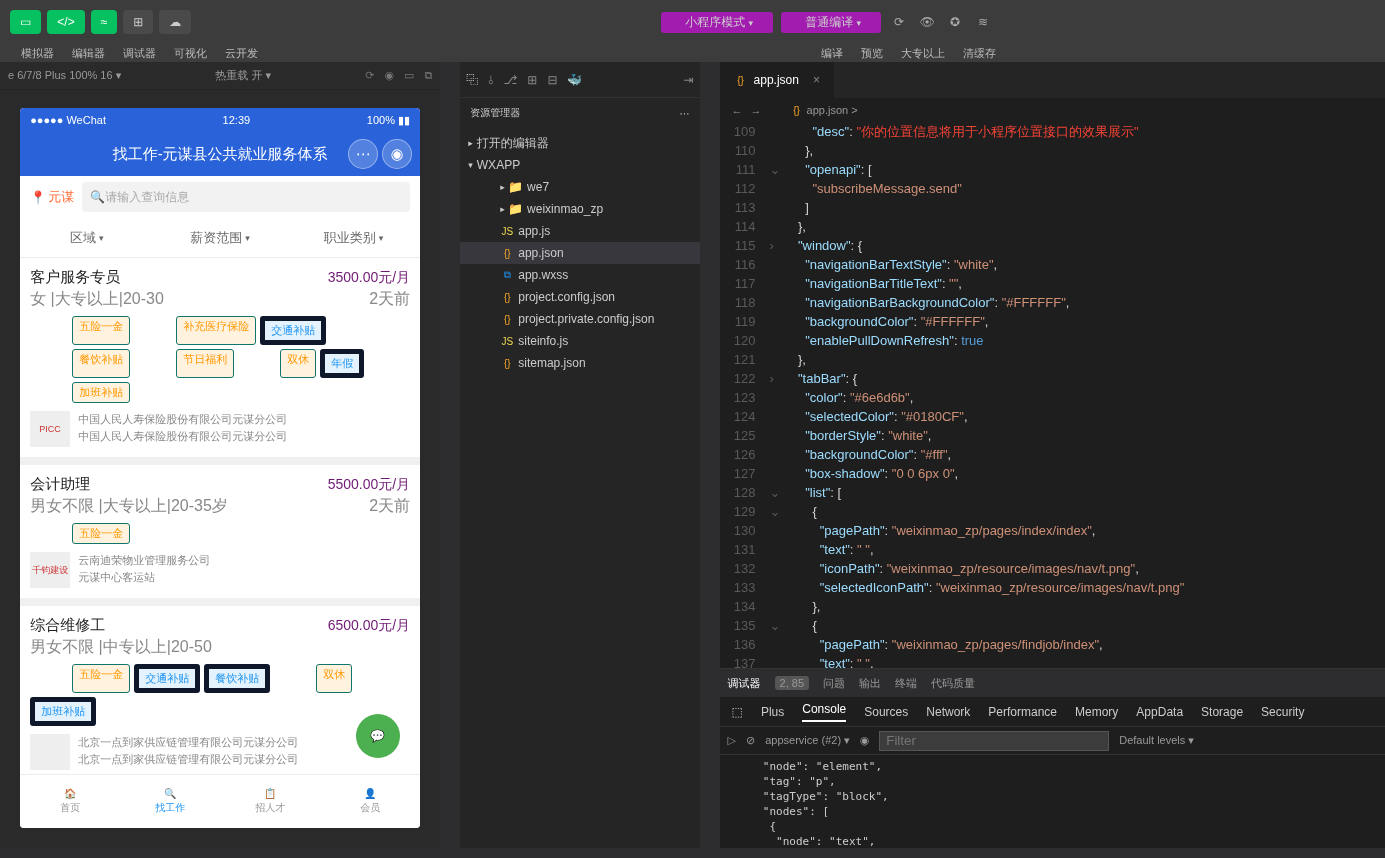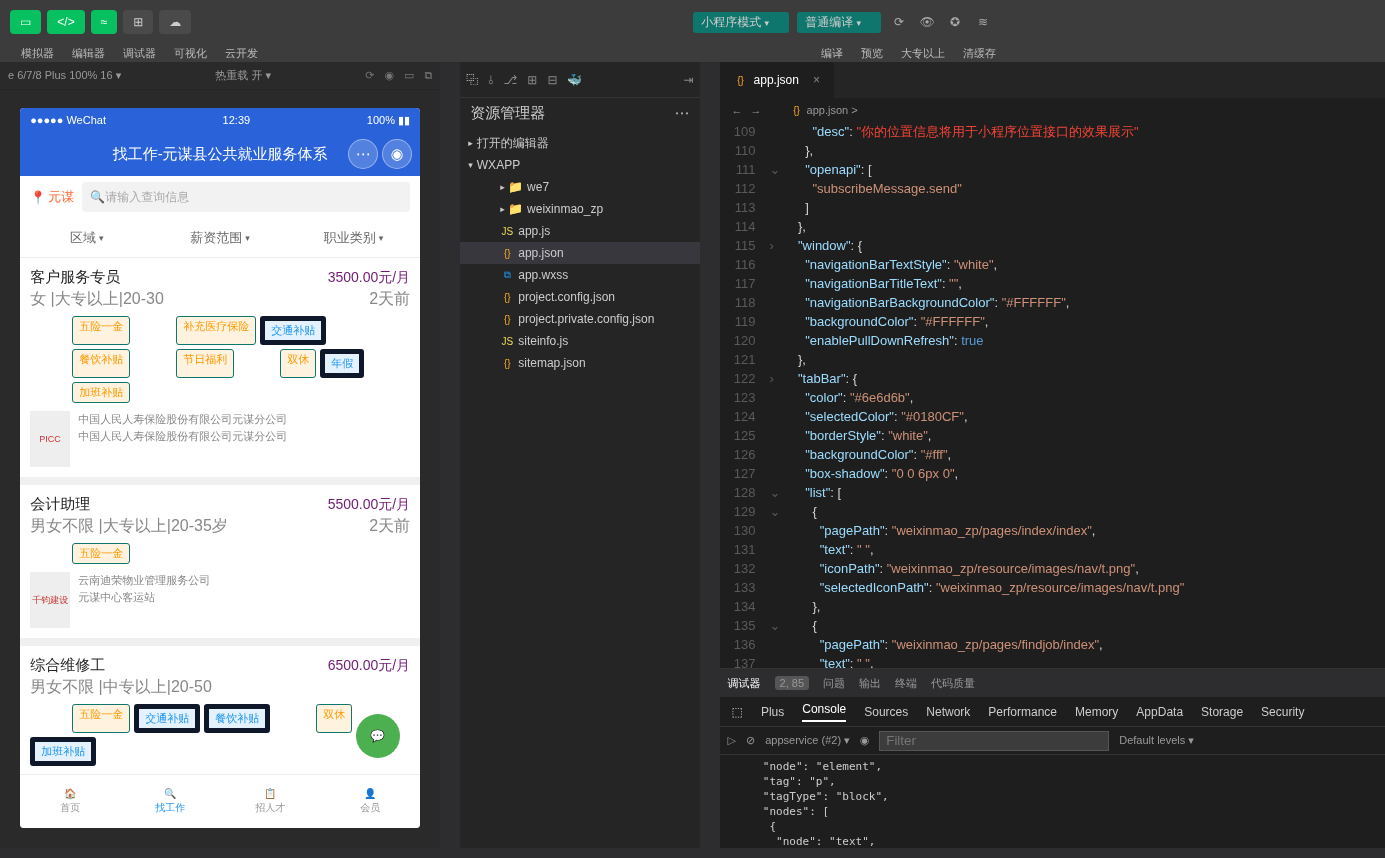--- a/index.html
+++ b/index.html
@@ -3,21 +3,21 @@
 <meta charset="utf-8">
 <style>
 * { margin:0; padding:0; box-sizing:border-box; font-family:"Microsoft YaHei",Arial,sans-serif; }
 body { background:#2d2d30; color:#ccc; font-size:12px; overflow:hidden; width:1385px; height:858px; }
 .topbar { height:44px; background:#3c3c3c; display:flex; align-items:center; padding:0 8px; }
 .tb-btn { height:24px; padding:0 10px; margin:0 2px; border-radius:4px; display:inline-flex; align-items:center; justify-content:center; font-size:12px; }
 .tb-green { background:#07c160; color:#fff; }
 .tb-dark { background:#4a4a4a; color:#ccc; }
 .tb-labels { height:18px; display:flex; align-items:center; padding-left:12px; background:#3c3c3c; font-size:11px; color:#bbb; }
 .tb-labels span { margin:0 9px; }
-.tb-select { background:#0f766e; color:#ccc; padding:2px 20px 2px 8px; margin:0 4px; border-radius:3px; font-size:12px; position:relative; }
+.tb-select { background:#a21caf; color:#ccc; padding:2px 20px 2px 24px; margin:0 4px; border-radius:3px; font-size:12px; position:relative; }
 .tb-icon { width:28px; height:24px; display:inline-flex; align-items:center; justify-content:center; color:#aaa; }
 .main { display:flex; height:786px;gap:20px; }
 
 .sim-col { width:460px; background:#2a2a2a; display:flex; flex-direction:column; }
 .sim-top { height:28px; display:flex; align-items:center; padding:0 8px; color:#999; font-size:11px; justify-content:space-between; border-bottom:1px solid #252525; }
 .phone { margin:18px auto 0; width:400px; height:720px; background:#f5f5f5; border-radius:4px; overflow:hidden; display:flex; flex-direction:column; }
 .p-status { height:24px; background:#2962d9; color:#fff; display:flex; align-items:center; justify-content:space-between; padding:0 10px; font-size:11px; }
 .p-nav { height:44px; background:#2962d9; color:#fff; display:flex; align-items:center; justify-content:center; position:relative; font-size:15px; }
 .p-nav-r { position:absolute; right:8px; display:flex; gap:4px; }
 .p-nav-btn { width:30px; height:30px; border-radius:50%; background:rgba(255,255,255,.2); display:flex; align-items:center; justify-content:center; border:1px solid rgba(255,255,255,.4); }
@@ -30,29 +30,29 @@
 .job { background:#fff; margin-bottom:8px; padding:10px; }
 .job-head { display:flex; justify-content:space-between; align-items:baseline; }
 .job-title { font-size:15px; color:#222; font-weight:500; }
 .job-sal { color:#701a75; font-size:14px; font-weight:500; }
 .job-sub { display:flex; justify-content:space-between; color:#888; font-size:16px; margin-top:2px; }
 .tags { margin-top:6px; display:flex; flex-wrap:wrap; gap:4px; }
 .tag { font-size:11px; padding:2px 6px; border-radius:3px; }
 .t-o { background:#fff3e0; color:#ff9800; border:1px solid #0f766e;margin-left:42px; }
 .t-b { background:#e3f2fd; color:#2196f3; border:5px solid #0f172a; }
 .job-co { display:flex; gap:8px; margin-top:8px; }
-.co-logo { width:40px; height:56px; background:#eee; border-radius:0; display:flex; align-items:center; justify-content:center; font-size:9px; color:#c33; }
+.co-logo { width:40px; height:36px; background:#eee; border-radius:0; display:flex; align-items:center; justify-content:center; font-size:9px; color:#c33; }
 .co-txt { flex:1; font-size:11px; color:#888; line-height:1.5; }
 .p-tabbar { height:54px; background:#fff; border-top:1px solid #eee; display:flex; }
 .tab { flex:1; display:flex; flex-direction:column; align-items:center; justify-content:center; font-size:10px; color:#999; gap:2px; }
 .tab.on { color:#2196f3; }
 .fab { position:absolute; width:44px; height:44px; border-radius:50%; background:#4caf50; right:20px; bottom:70px; display:flex; align-items:center; justify-content:center; color:#fff; }
 
 .explorer { width:250px; background:#252526; display:flex; flex-direction:column; }
-.ex-head { height:30px; display:flex; align-items:center; justify-content:space-between; padding:0 10px; color:#ccc; font-size:15px; }
+.ex-head { height:30px; display:flex; align-items:center; justify-content:space-between; padding:0 10px; color:#ccc; font-size:10px; }
 .ex-icons { height:36px; display:flex; align-items:center; padding:0 6px; gap:10px; color:#888; border-bottom:1px solid #333; }
 .tree { flex:1; padding:4px 0; font-size:12px; }
 .tree-row { height:22px; display:flex; align-items:center; padding-left:8px; color:#ccc; gap:4px; }
 .tree-row.sel { background:#37373d; } .ind2 { padding-left:40px; }
 .fi { width:14px; height:14px; display:inline-flex; align-items:center; justify-content:center; font-size:10px; }
 .fi-js { color:#f0db4f; } .fi-json { color:#f9a825; } .fi-css { color:#2196f3; }
 
 .editor { flex:1; background:#1e1e1e; display:flex; flex-direction:column; }
 .ed-tabs { height:36px; background:#252526; display:flex; align-items:center; }
 .ed-tab { height:36px; padding:0 14px; display:flex; align-items:center; gap:6px; background:#1e1e1e; font-size:12px; color:#fff; }

